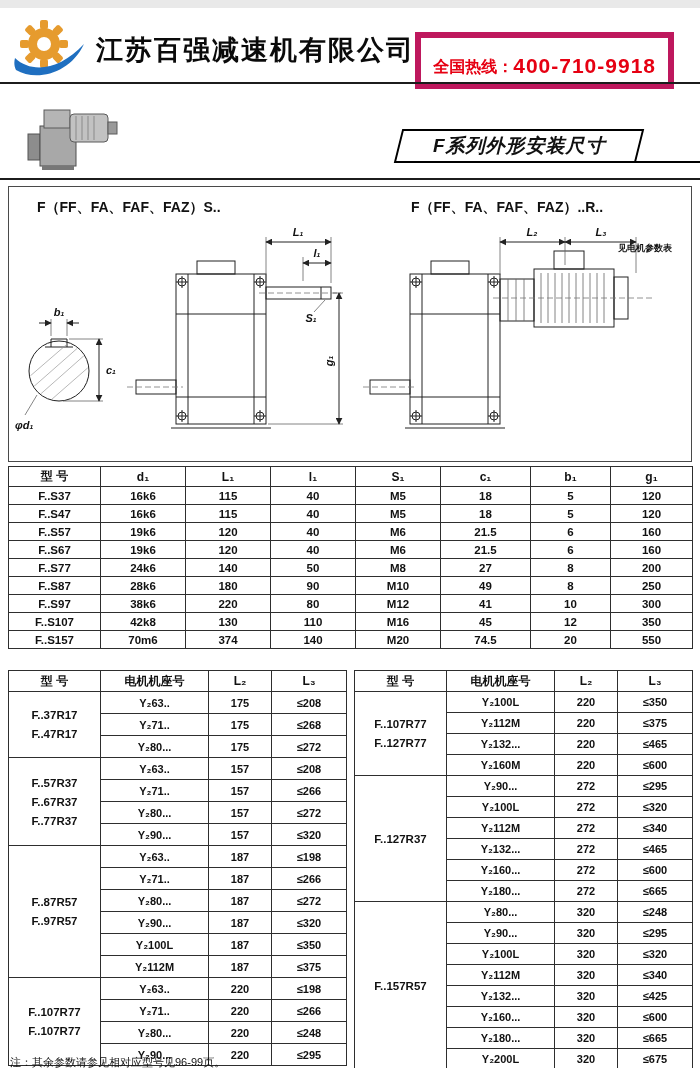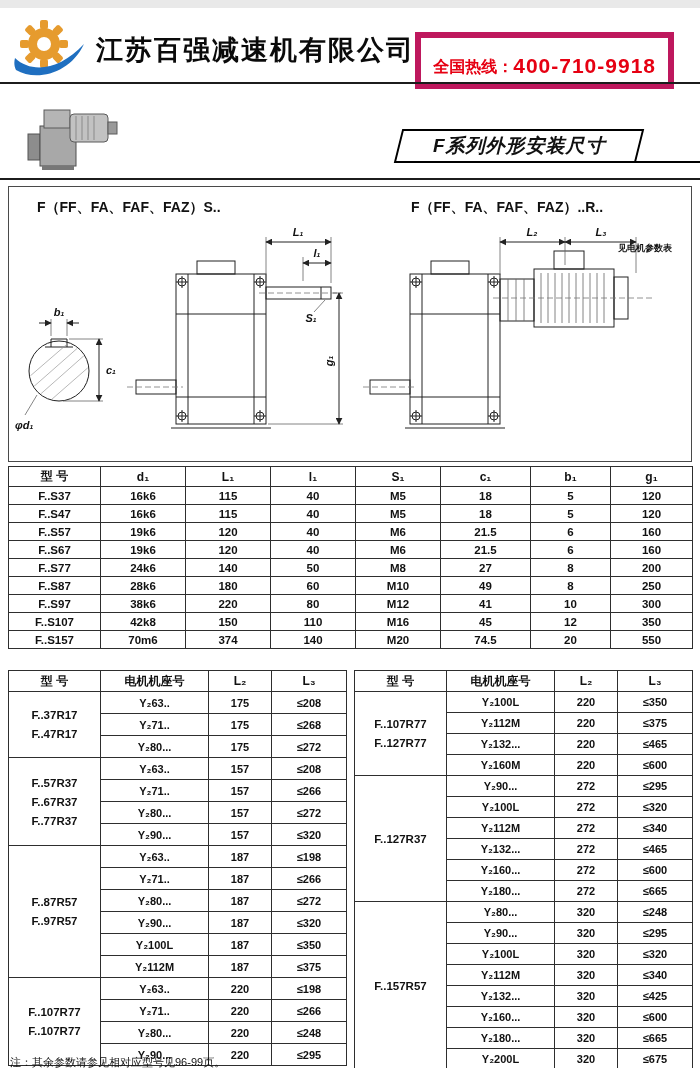--- a/index.html
+++ b/index.html
@@ -317,40 +317,40 @@
           <td>50</td>
           <td>M8</td>
           <td>27</td>
           <td>8</td>
           <td>200</td>
         </tr>
         <tr>
           <td class="model-col">F..S87</td>
           <td>28k6</td>
           <td>180</td>
-          <td>60</td>
+          <td>90</td>
           <td>M10</td>
           <td>49</td>
           <td>8</td>
           <td>250</td>
         </tr>
         <tr>
           <td class="model-col">F..S97</td>
           <td>38k6</td>
           <td>220</td>
           <td>80</td>
           <td>M12</td>
           <td>41</td>
           <td>10</td>
           <td>300</td>
         </tr>
         <tr>
           <td class="model-col">F..S107</td>
           <td>42k8</td>
-          <td>150</td>
+          <td>130</td>
           <td>110</td>
           <td>M16</td>
           <td>45</td>
           <td>12</td>
           <td>350</td>
         </tr>
         <tr>
           <td class="model-col">F..S157</td>
           <td>70m6</td>
           <td>374</td>

